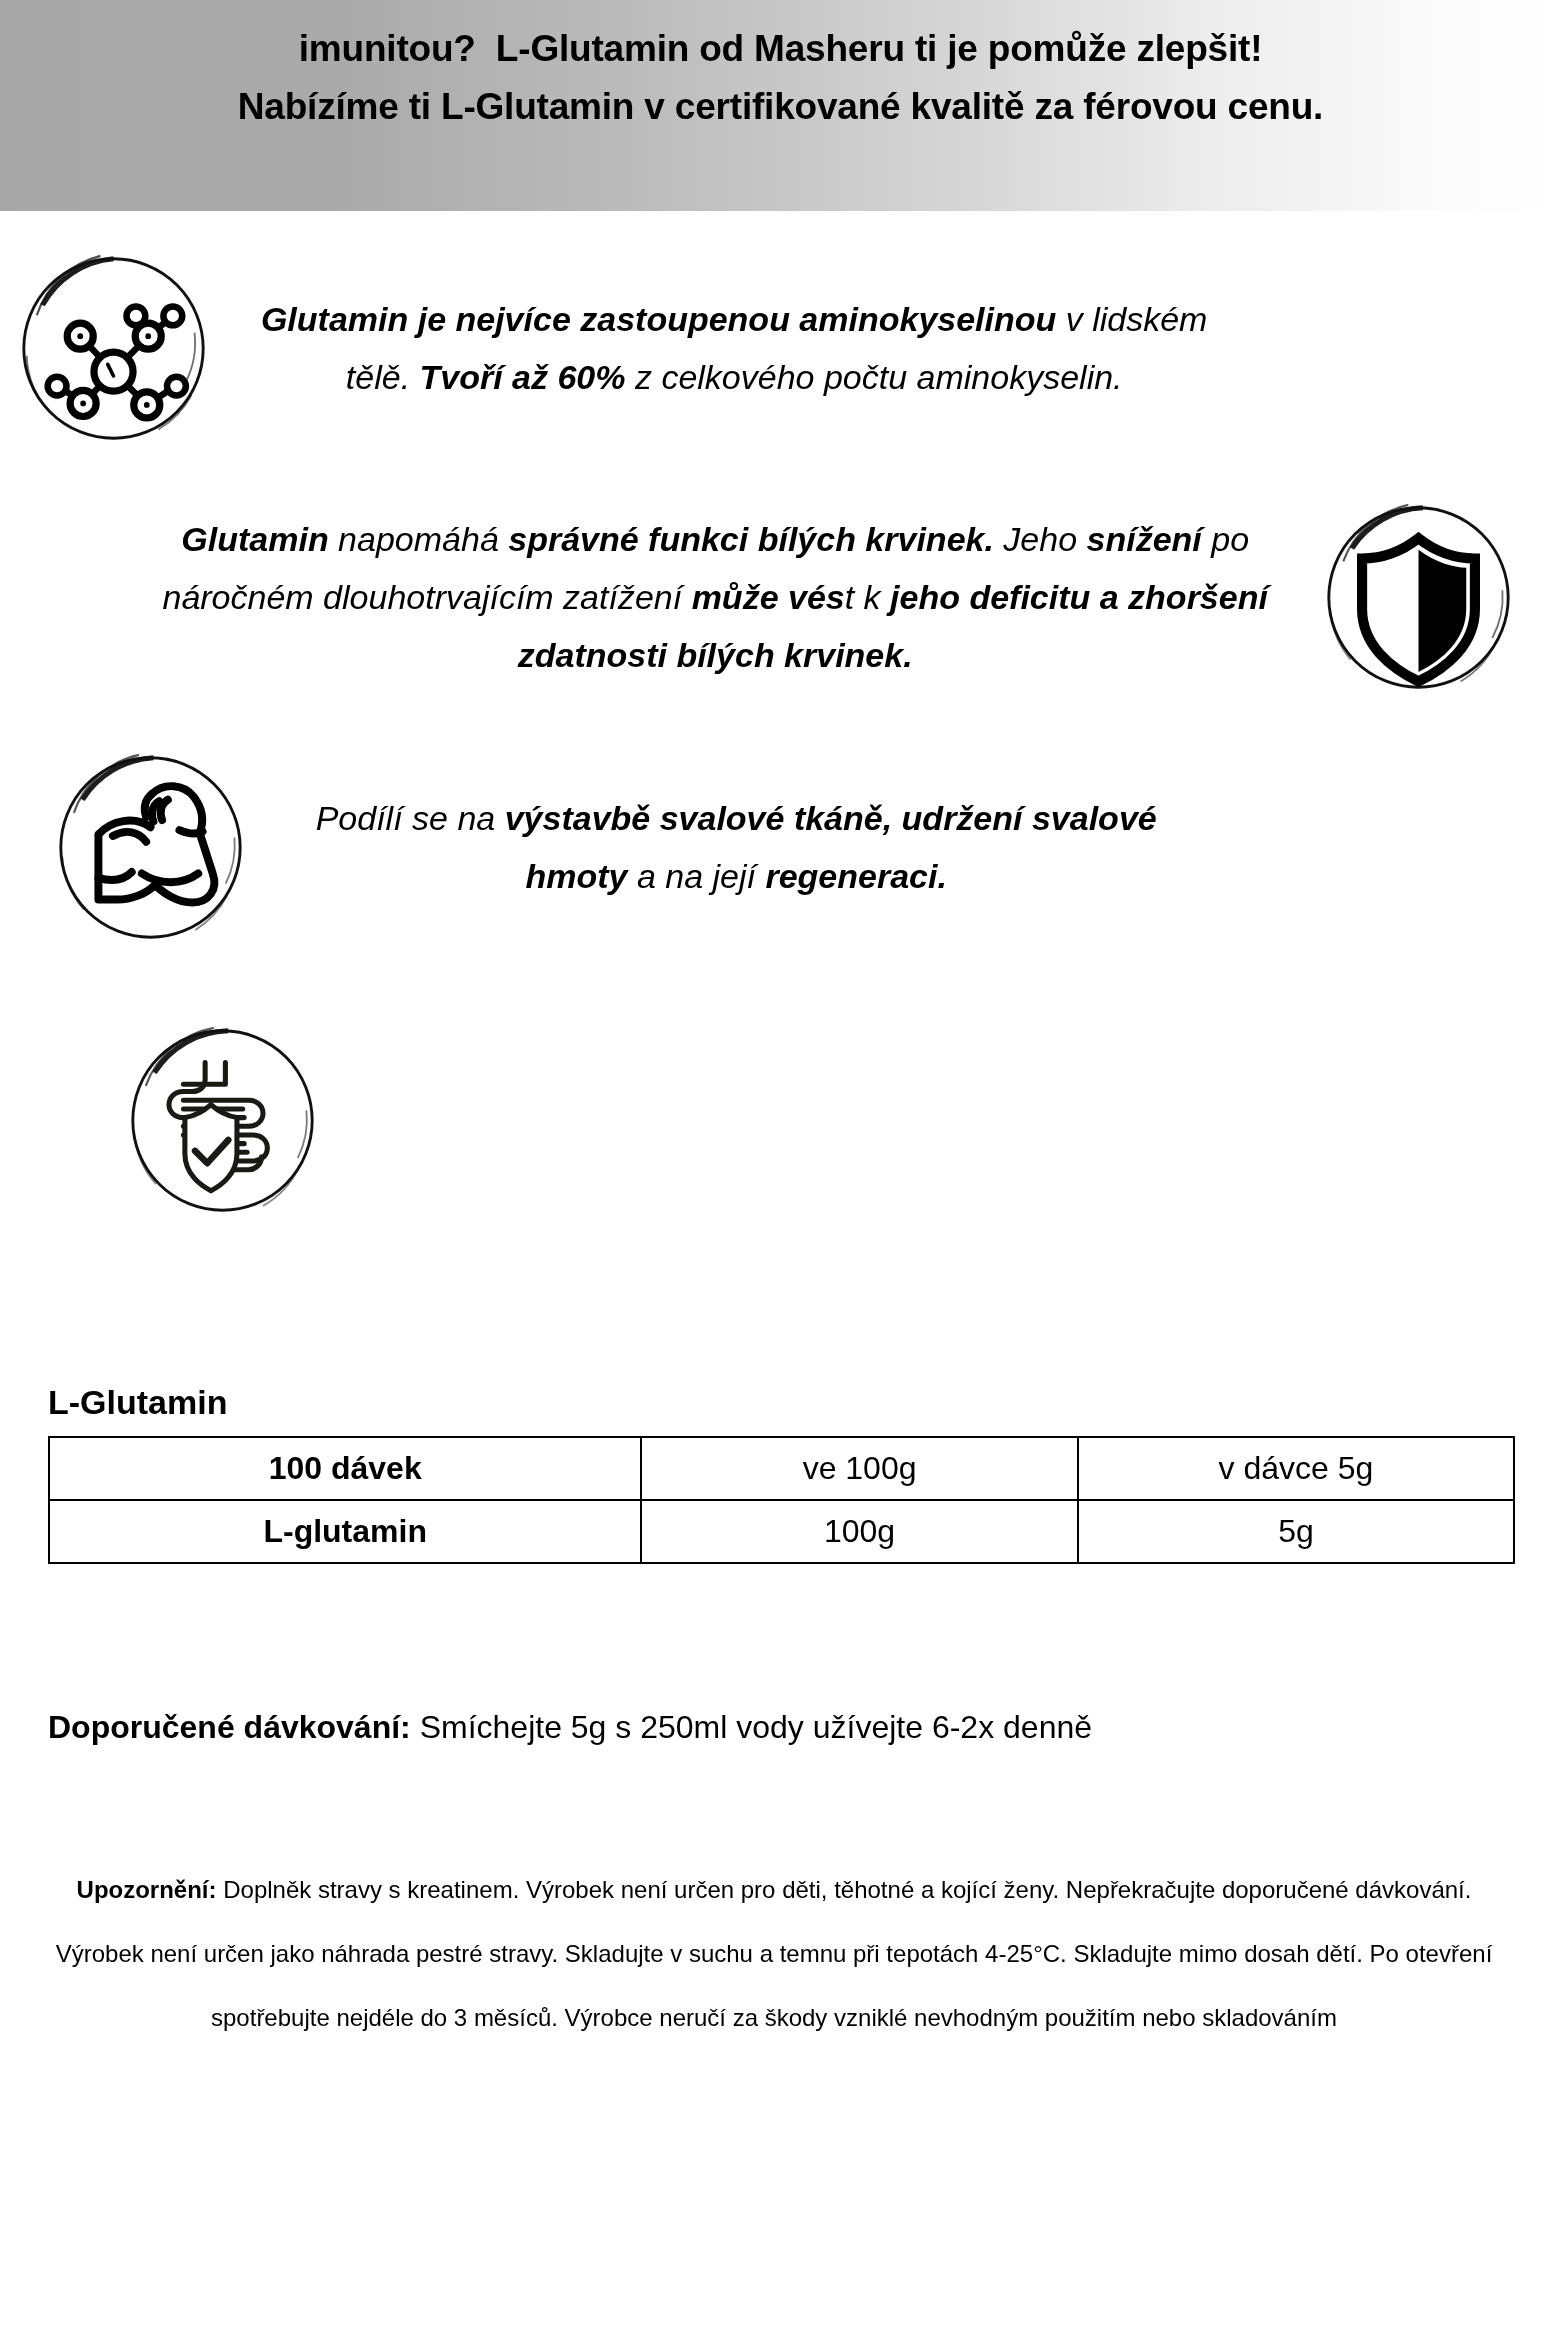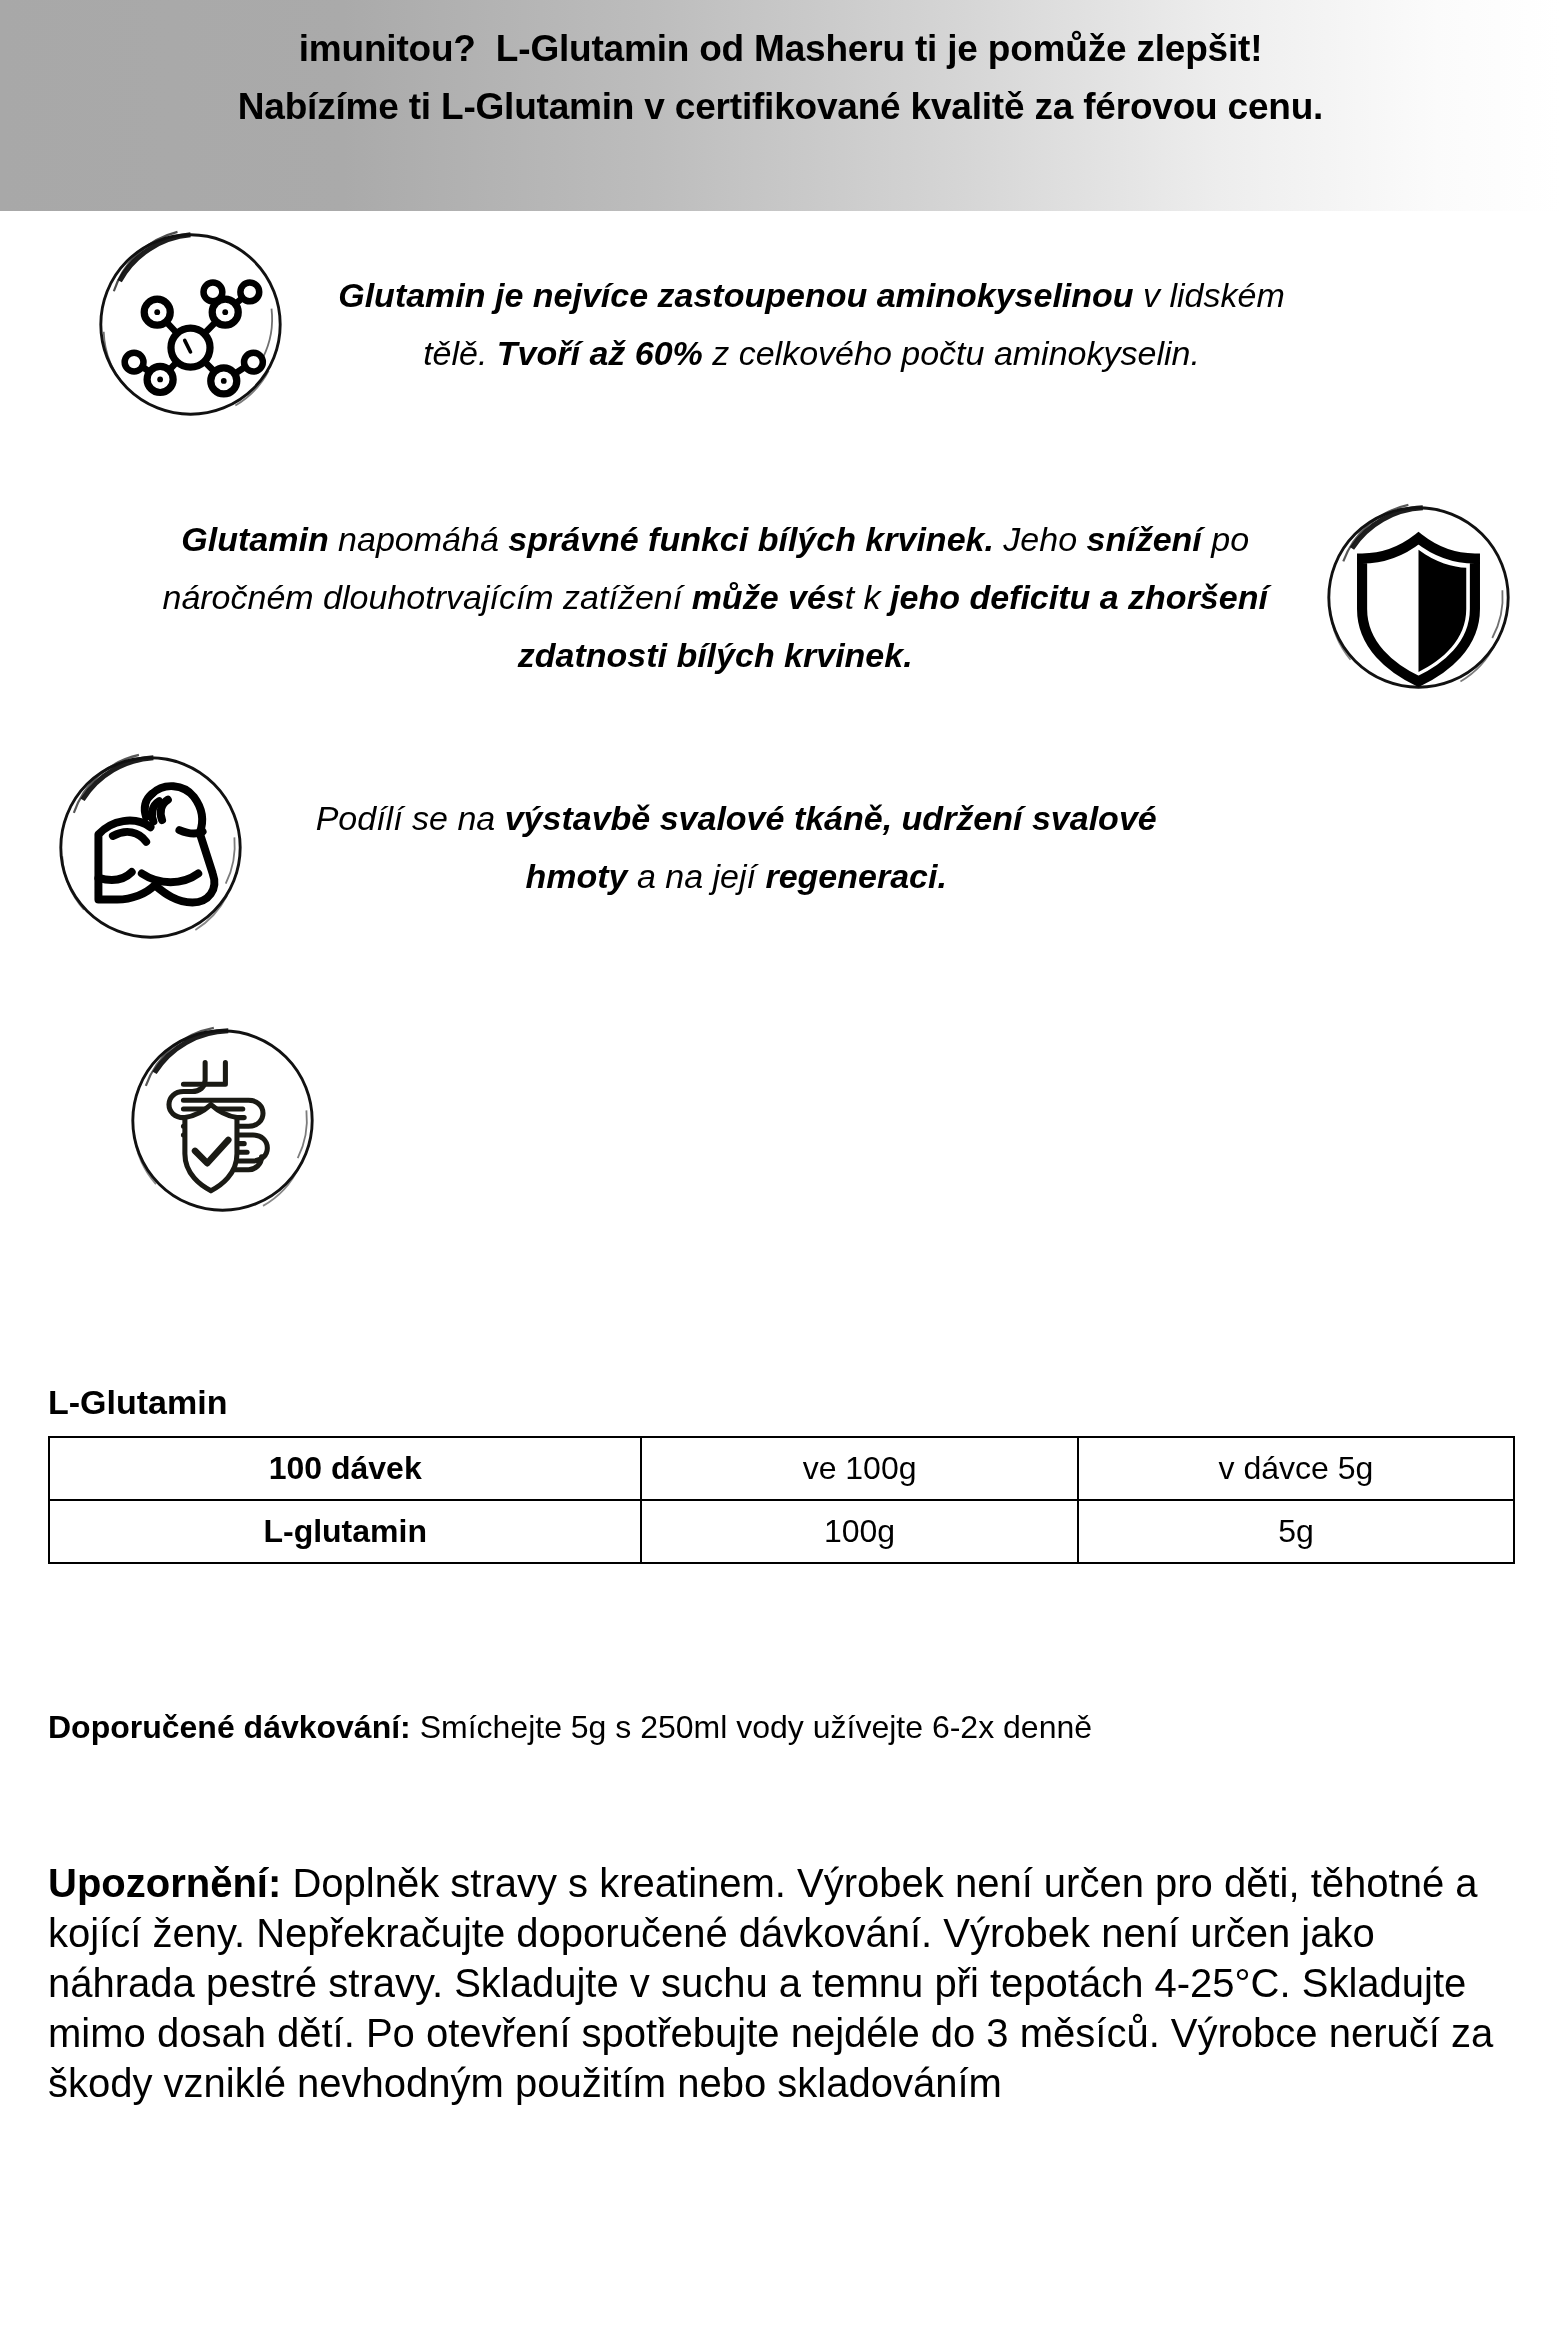--- a/index.html
+++ b/index.html
@@ -74,21 +74,21 @@
     flex: 1 1 auto;
     text-align: center;
     font-style: italic;
     font-size: 34px;
     line-height: 58px;
     padding: 0 4.7px;
   }
   .benefit-text b { font-weight: bold; }
 
   
-  #block-1 { top: 0;  left: 0px;   width: 1397px; justify-content: center; }
+  #block-1 { top: 24px;  left: 0px;   width: 1397px; }
   #block-1 .benefit-text { max-width: 1007px; }
 
   #block-2 { top: 273px; left: 125px; width: 1436px; }
   #block-2 .benefit-text { max-width: 1171px; }
 
   #block-3 { top: 523px; left: 0px;   width: 1327px; margin-left: 37px; }
   #block-3 .benefit-text { max-width: 937px; }
 
   #block-4 { top: 796px; left: 109px; width: 1452px; }
   #block-4 .benefit-text { max-width: 1085px; }
@@ -134,23 +134,23 @@
     font-size: 32px;
     line-height: 50px;
   }
   .dosage b { font-weight: bold; }
 
   .warning {
     position: absolute;
     top: 1858px;
     left: 48px;
     width: 1452px;
-    font-size: 40px;
-    line-height: 50px;
-    text-align: left;
+    font-size: 24px;
+    line-height: 64px;
+    text-align: center;
   }
   .warning b { font-weight: bold; }
 </style>
 </head>
 <body>
 
 <div class="header-banner">
   <div class="header-line">imunitou?  L-Glutamin od Masheru ti je pomůže zlepšit!</div>
   <div class="header-line">Nabízíme ti L-Glutamin v certifikované kvalitě za férovou cenu.</div>
 </div>

